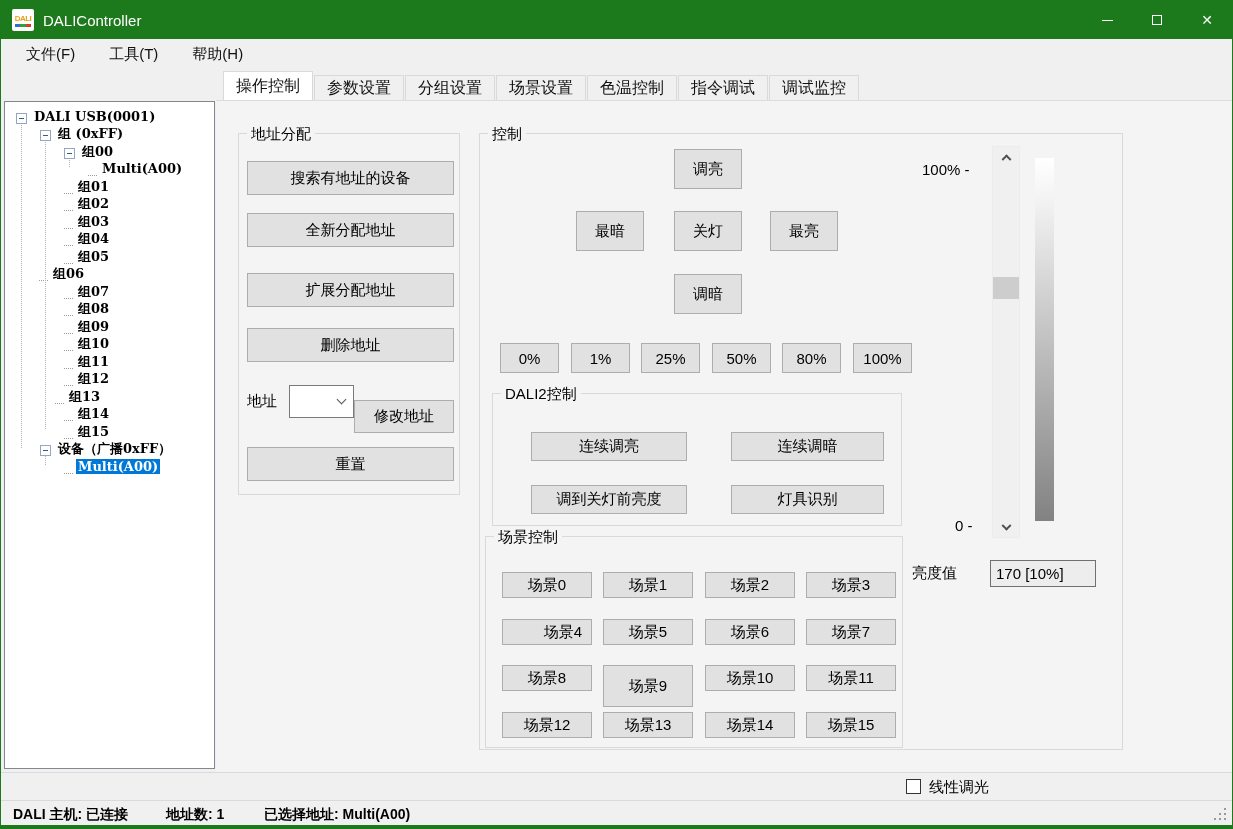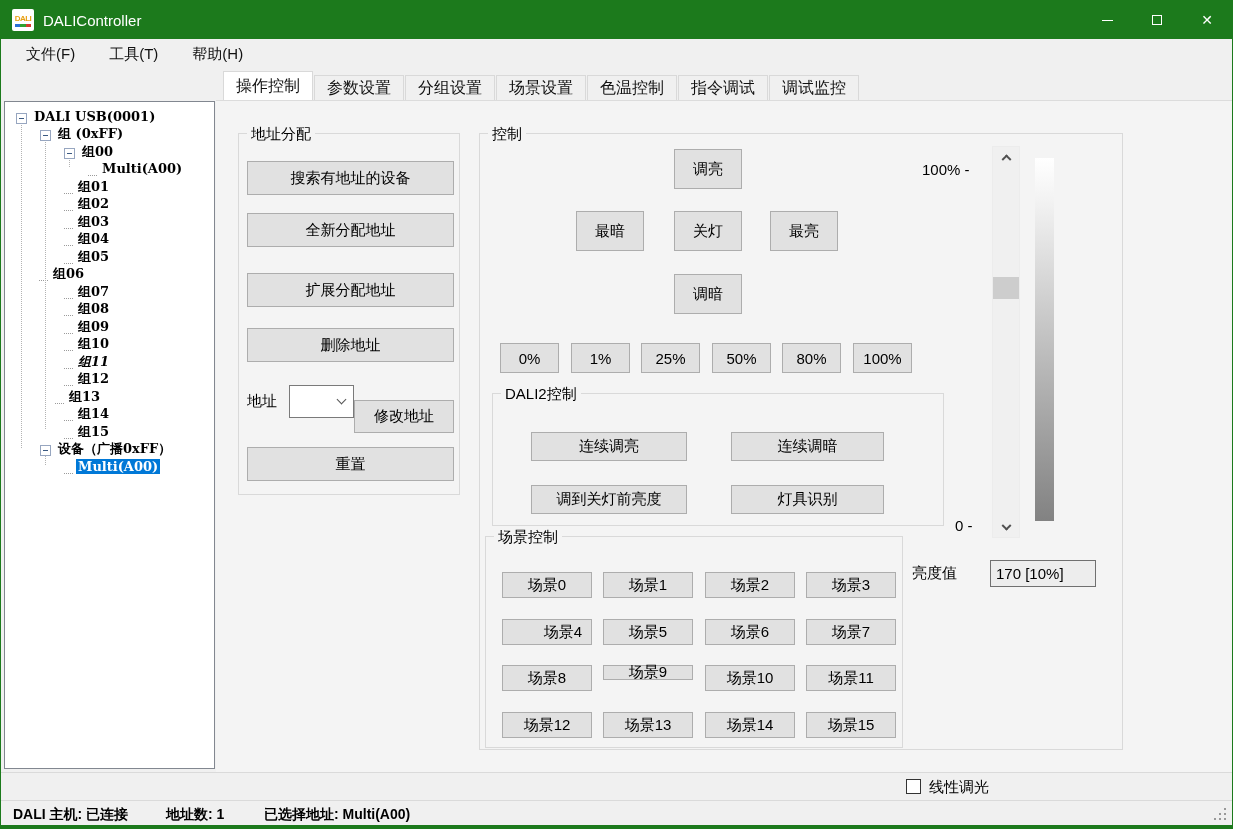--- a/index.html
+++ b/index.html
@@ -171,21 +171,21 @@
         <span class="tree-label">组08</span>
       </div>
       <div class="tree-row" style="padding-left: 59px;">
         <span class="tree-dash"></span>
         <span class="tree-label">组09</span>
       </div>
       <div class="tree-row" style="padding-left: 59px;">
         <span class="tree-dash"></span>
         <span class="tree-label">组10</span>
       </div>
-      <div class="tree-row" style="padding-left: 59px; font-style: italic;">
+      <div class="tree-row" style="padding-left: 59px;">
         <span class="tree-dash"></span>
         <span class="tree-label">组11</span>
       </div>
       <div class="tree-row" style="padding-left: 59px;">
         <span class="tree-dash"></span>
         <span class="tree-label">组12</span>
       </div>
       <div class="tree-row" style="padding-left: 50px;">
         <span class="tree-dash"></span>
         <span class="tree-label">组13</span>
@@ -233,40 +233,40 @@
       <div class="btn" style="left:194px; top:77px;  width:68px; height:40px;">关灯</div>
       <div class="btn" style="left:290px; top:77px;  width:68px; height:40px;">最亮</div>
       <div class="btn" style="left:194px; top:140px; width:68px; height:40px;">调暗</div>
 
       <div class="btn" style="left: 20px; top: 209px; width: 59px; height: 30px;">0%</div>
         <div class="btn" style="left: 91px; top: 209px; width: 59px; height: 30px;">1%</div>
         <div class="btn" style="left: 161px; top: 209px; width: 59px; height: 30px;">25%</div>
         <div class="btn" style="left: 232px; top: 209px; width: 59px; height: 30px;">50%</div>
         <div class="btn" style="left: 302px; top: 209px; width: 59px; height: 30px;">80%</div>
         <div class="btn" style="left: 373px; top: 209px; width: 59px; height: 30px;">100%</div>
-        <div class="group" id="dali2-group" style="left:12px; top:259px; width:452px; height:133px;">
+        <div class="group" id="dali2-group" style="left:12px; top:259px; width:410px; height:133px;">
         <span class="group-title">DALI2控制</span>
       <div class="btn" style="left: 38px; top: 38px; width: 156px; height: 29px;">连续调亮</div>
           <div class="btn" style="left: 238px; top: 38px; width: 153px; height: 29px;">连续调暗</div>
           <div class="btn" style="left: 38px; top: 91px; width: 156px; height: 29px;">调到关灯前亮度</div>
           <div class="btn" style="left: 238px; top: 91px; width: 153px; height: 29px;">灯具识别</div>
         </div>
 
       <div class="group" id="scene-group" style="left:5px; top:402px; width:418px; height:212px;">
         <span class="group-title">场景控制</span>
       <div class="btn" style="left: 16px; top: 35px; width: 90px; height: 26px;">场景0</div>
           <div class="btn" style="left: 117px; top: 35px; width: 90px; height: 26px;">场景1</div>
           <div class="btn" style="left: 219px; top: 35px; width: 90px; height: 26px;">场景2</div>
           <div class="btn" style="left: 320px; top: 35px; width: 90px; height: 26px;">场景3</div>
           <div class="btn" style="left: 16px; top: 82px; width: 90px; height: 26px; padding-left: 32px;">场景4</div>
           <div class="btn" style="left: 117px; top: 82px; width: 90px; height: 26px;">场景5</div>
           <div class="btn" style="left: 219px; top: 82px; width: 90px; height: 26px;">场景6</div>
           <div class="btn" style="left: 320px; top: 82px; width: 90px; height: 26px;">场景7</div>
           <div class="btn" style="left: 16px; top: 128px; width: 90px; height: 26px;">场景8</div>
-          <div class="btn" style="left: 117px; top: 128px; width: 90px; height: 15px;">场景9</div>
+          <div class="btn" style="left: 117px; top: 128px; width: 90px; height: 42px;">场景9</div>
           <div class="btn" style="left: 219px; top: 128px; width: 90px; height: 26px;">场景10</div>
           <div class="btn" style="left: 320px; top: 128px; width: 90px; height: 26px;">场景11</div>
           <div class="btn" style="left: 16px; top: 175px; width: 90px; height: 26px;">场景12</div>
           <div class="btn" style="left: 117px; top: 175px; width: 90px; height: 26px;">场景13</div>
           <div class="btn" style="left: 219px; top: 175px; width: 90px; height: 26px;">场景14</div>
           <div class="btn" style="left: 320px; top: 175px; width: 90px; height: 26px;">场景15</div>
         </div>
 
       <span class="field-label" style="left:442px; top:27px;">100% -</span>
       <span class="field-label" style="left:475px; top:383px;">0 -</span>

